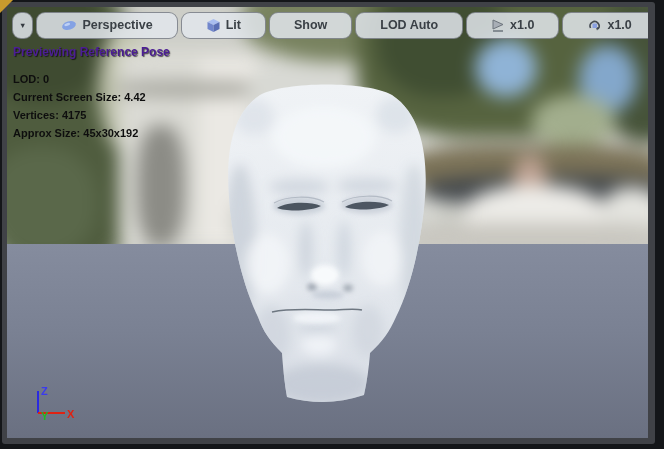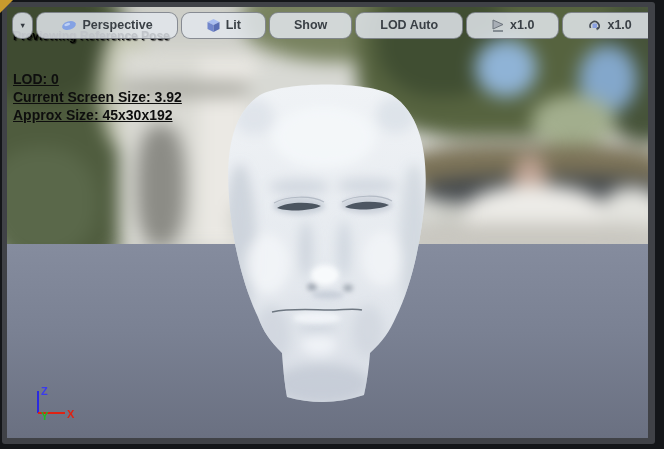--- a/index.html
+++ b/index.html
@@ -35,25 +35,25 @@
   .tb-cell.active{background:#c59a58;}
   .tb-cell .num{font-weight:bold;font-size:12.5px;color:#3a4046;line-height:1;}
   .caret-sm{position:absolute;left:0;right:0;bottom:0px;text-align:center;
             font-size:6px;line-height:6px;color:#4a5058;}
   .tb-overflow{margin-left:auto;height:25px;box-sizing:border-box;display:flex;align-items:center;
                padding:0 7px;background:rgba(216,224,234,.38);
                border:1px solid rgba(110,120,132,.55);border-radius:9px;
                color:#76818f;font-weight:bold;font-size:13px;}
   .dd-glyph{font-size:7.5px;color:#343a40;}
   
-  .preview-label{position:absolute;left:6px;top:22px;z-index:4;
-                 font-weight:bold;font-size:12px;color:#000000;
+  .preview-label{position:absolute;left:6px;top:38px;z-index:4;
+                 font-weight:bold;font-size:12px;color:#4c1d95;
                  text-shadow:1px 1px 1px rgba(0,0,0,.65);}
   .stats{position:absolute;left:6px;top:63px;z-index:4;
-         font-weight:bold;font-size:14px;line-height:18px;color:#0e0e0e;text-decoration:underline;}
+         font-weight:bold;font-size:11px;line-height:18px;color:#0e0e0e;}
   
   .gizmo{position:absolute;left:25px;top:375px;z-index:4;}
   .gizmo text{font-weight:bold;font-size:11px;font-family:"Liberation Sans","DejaVu Sans",sans-serif;}
   .face-svg{position:absolute;left:213px;top:72px;z-index:2;}
 </style>
 </head>
 <body>
 
 <div class="stage">
   <div class="frame-mid"></div>
@@ -248,21 +248,22 @@
         </div>
       </div>
       <div class="tb-overflow">
         <span>»</span>
       </div>
     </div>
 
     <div class="preview-label">Previewing Reference Pose</div>
     <div class="stats">
       <div>LOD: 0</div>
-      <div>Current Screen Size: 3.92</div>
+      <div>Current Screen Size: 4.42</div>
+      <div>Vertices: 4175</div>
       <div>Approx Size: 45x30x192</div>
     </div>
 
     <svg class="gizmo" width="52" height="48" viewBox="0 0 52 48">
       <line x1="6" y1="31" x2="6" y2="9" stroke="#2a2ae0" stroke-width="2"></line>
       <line x1="6" y1="31" x2="33" y2="31" stroke="#e02212" stroke-width="2"></line>
       <text x="9" y="13" fill="#3a3af0">Z</text>
       <text x="35" y="36" fill="#e02212">X</text>
       <text x="9" y="38" fill="#22b822">Y</text>
     </svg>

